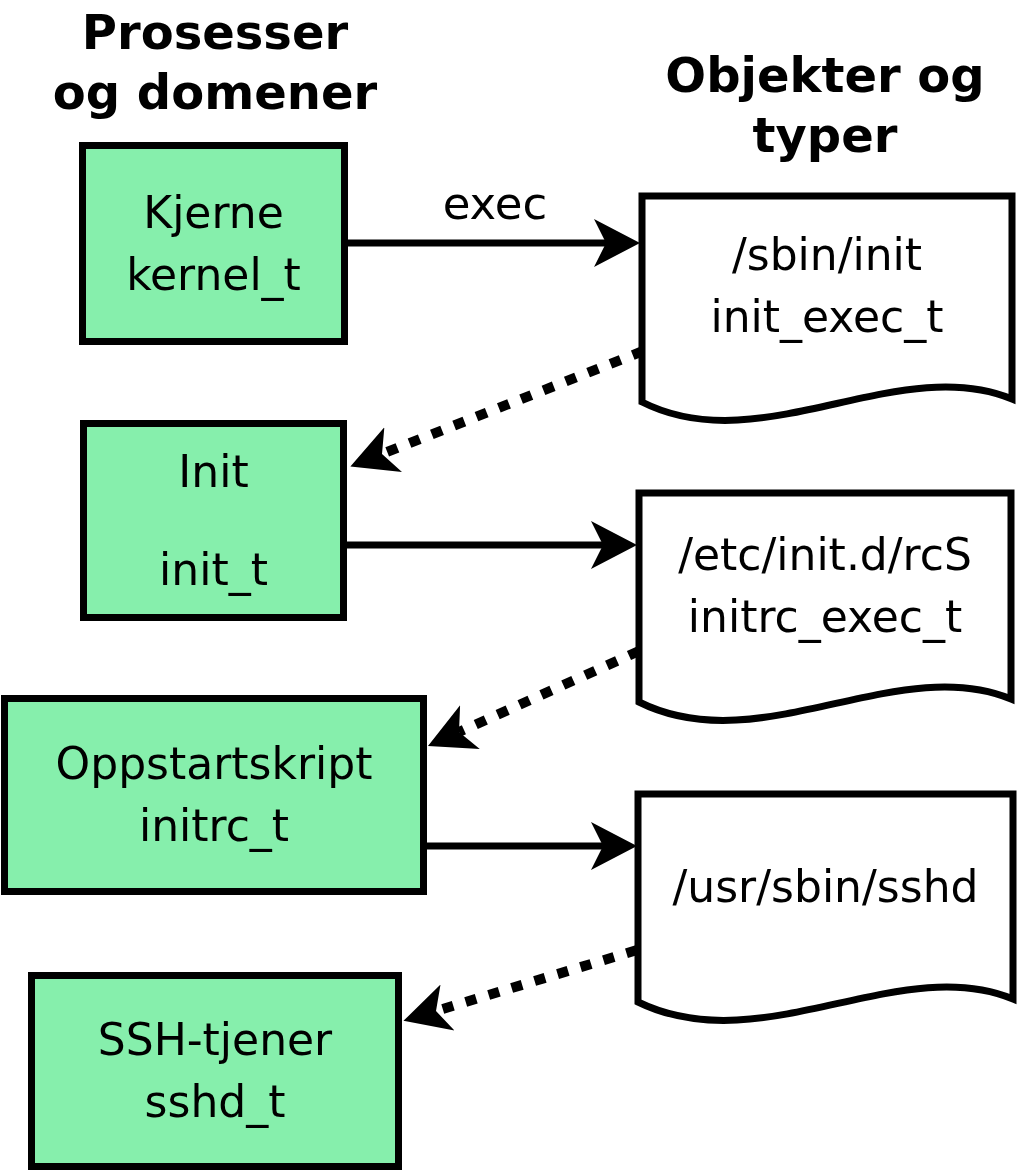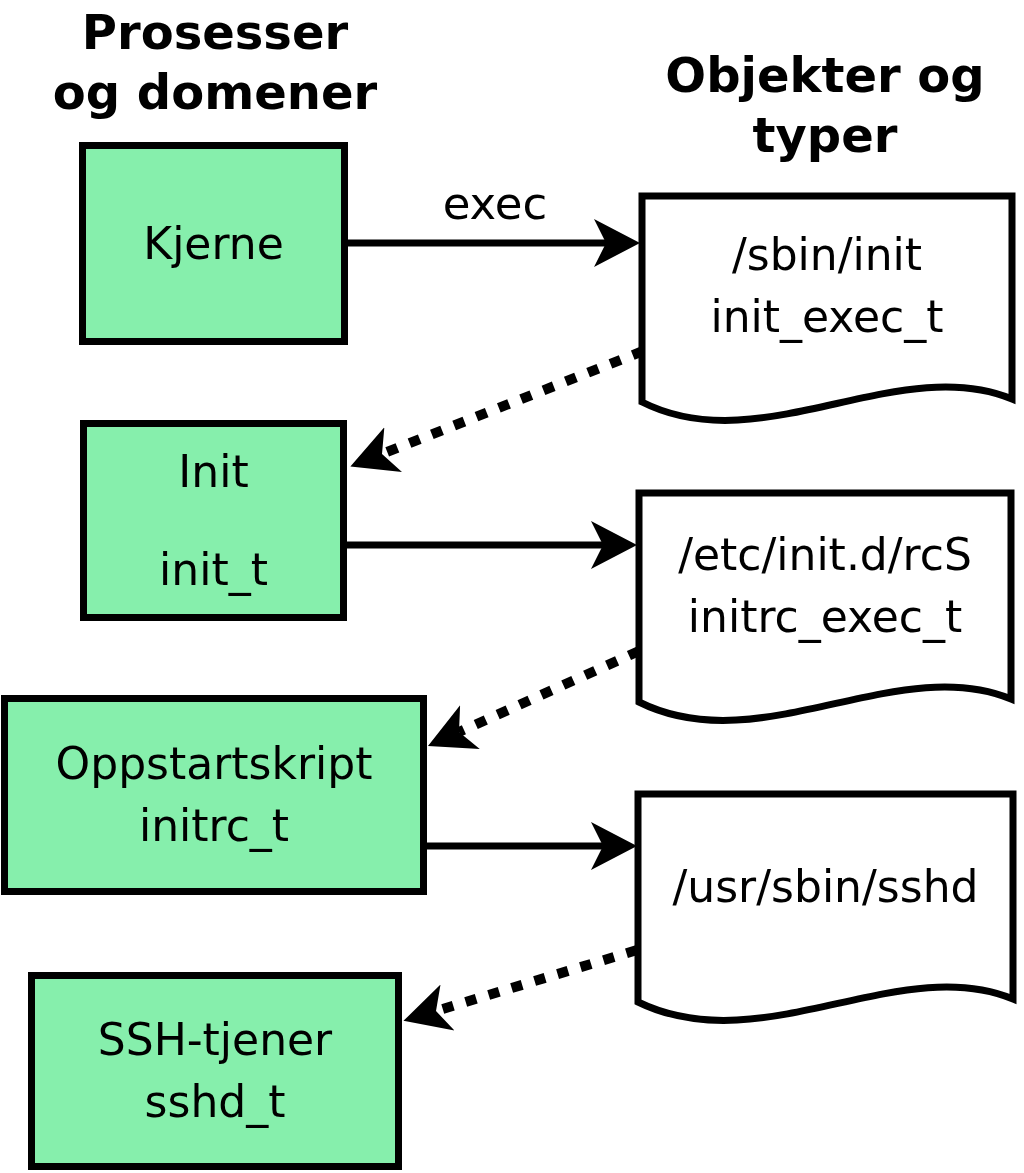--- a/index.html
+++ b/index.html
@@ -89,20 +89,21 @@
     <span class="hline">Prosesser</span>
     <span class="hline">og domener</span>
   </div>
   <div class="col-header" style="left:625px; top:2px; width:400px;margin-top:43px;">
     <span class="hline">Objekter og</span>
     <span class="hline">typer</span>
   </div>
 
   <div class="process-box" style="left:79px; top:142px; width:269px; height:203px;">
     <span>Kjerne</span>
+    <span>kernel_t</span>
   </div>
   <div class="process-box" style="left:80px; top:420px; width:267px; height:201px;gap:36px;">
     <span>Init</span>
     <span>init_t</span>
   </div>
   <div class="process-box" style="left:1px; top:695px; width:426px; height:200px;">
     <span>Oppstartskript</span>
     <span>initrc_t</span>
   </div>
   <div class="process-box" style="left:28px; top:972px; width:374px; height:198px;">

